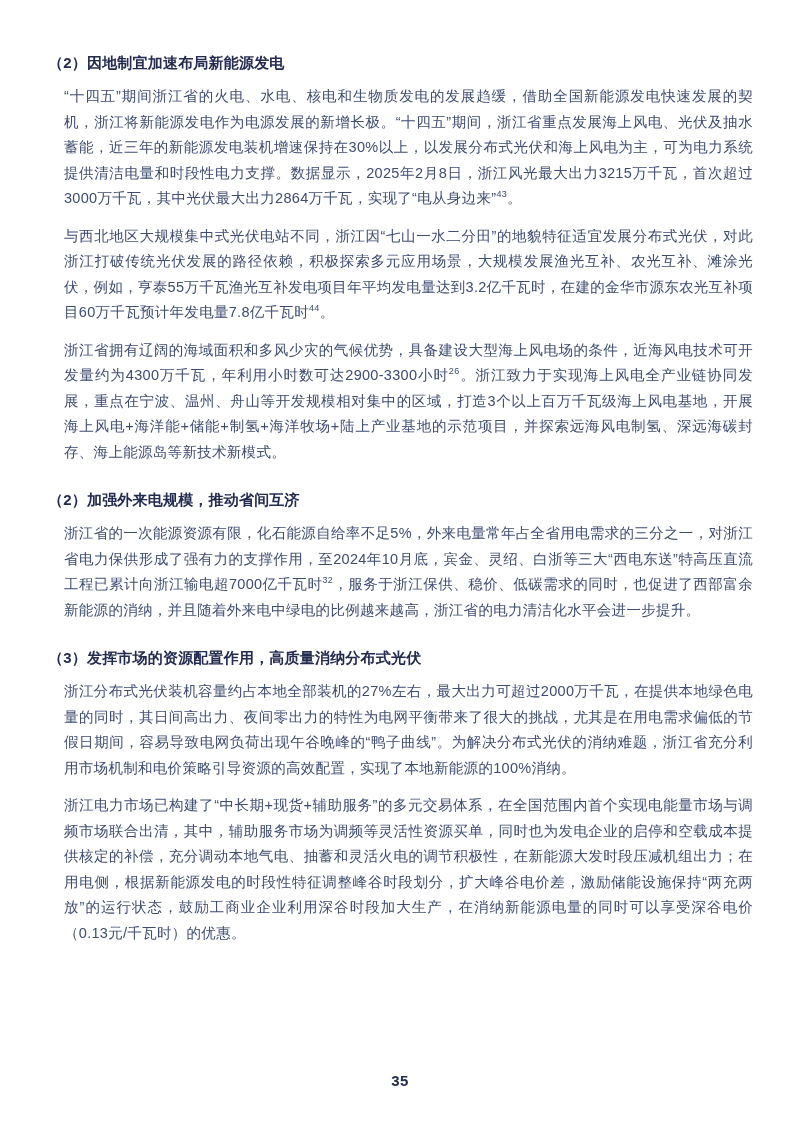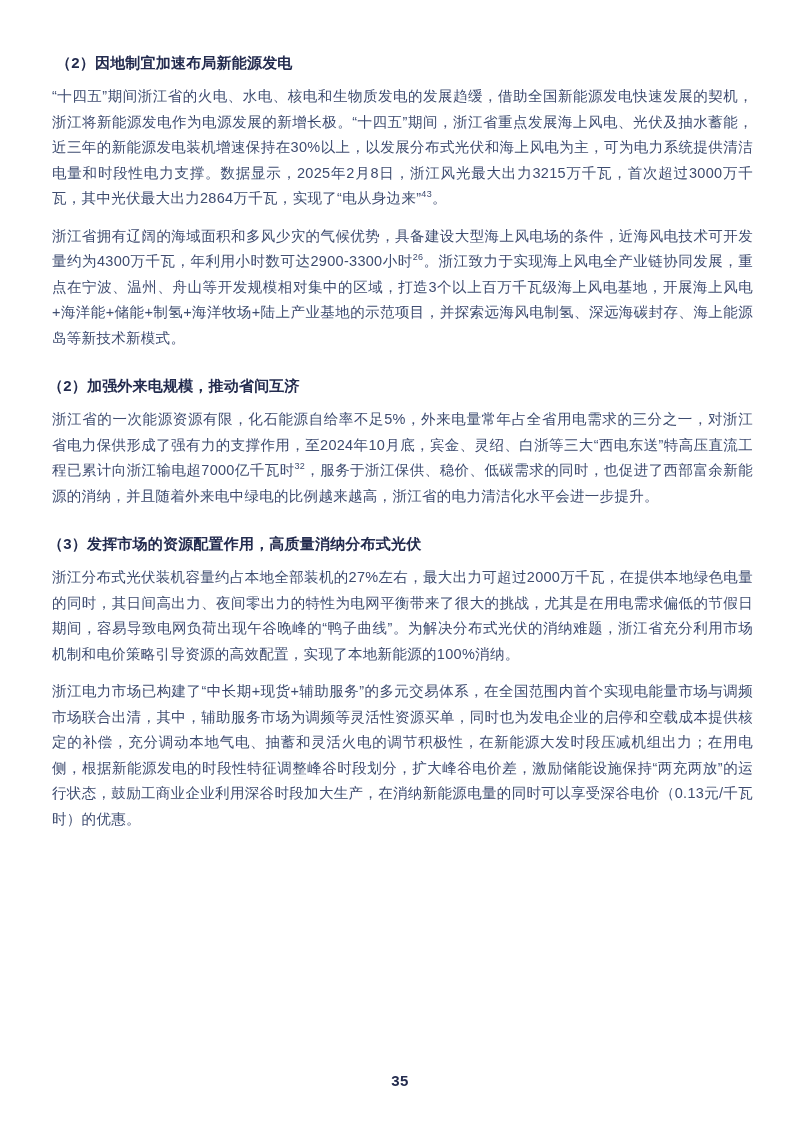--- a/index.html
+++ b/index.html
@@ -26,28 +26,27 @@
   .section-heading {
     font-size: 15px;
     font-weight: bold;
     color: var(--heading-color, #232b4e);
     margin: 24px 0 11px 0;
     letter-spacing: 0.2px;
     line-height: 21px;
   }
   .section-heading:first-child {
     margin-top: 0;
-    margin-left: 8px;
   }
   .body-paragraph {
     font-size: 14.5px;
     color: var(--body-color, #3e4c70);
     line-height: 25.5px;
     text-align: justify;
-    margin: 0 0 12px 4px;
+    margin: 0 0 12px 16px;
     letter-spacing: 0.3px;
   }
   .footnote-ref {
     font-size: 9px;
     line-height: 0;
     vertical-align: super;
     color: var(--body-color, #3e4c70);
   }
   .page-footer {
     position: absolute;
@@ -64,20 +63,21 @@
     text-align: right;
   }
 </style>
 </head>
 <body>
 
 <div class="page">
   <main class="content" id="sections-root">
       <h2 class="section-heading">（2）因地制宜加速布局新能源发电</h2>
       <p class="body-paragraph">“十四五”期间浙江省的火电、水电、核电和生物质发电的发展趋缓，借助全国新能源发电快速发展的契机，浙江将新能源发电作为电源发展的新增长极。“十四五”期间，浙江省重点发展海上风电、光伏及抽水蓄能，近三年的新能源发电装机增速保持在30%以上，以发展分布式光伏和海上风电为主，可为电力系统提供清洁电量和时段性电力支撑。数据显示，2025年2月8日，浙江风光最大出力3215万千瓦，首次超过3000万千瓦，其中光伏最大出力2864万千瓦，实现了“电从身边来”<sup class="footnote-ref">43</sup>。</p>
+      <p class="body-paragraph">与西北地区大规模集中式光伏电站不同，浙江因“七山一水二分田”的地貌特征适宜发展分布式光伏，对此浙江打破传统光伏发展的路径依赖，积极探索多元应用场景，大规模发展渔光互补、农光互补、滩涂光伏，例如，亨泰55万千瓦渔光互补发电项目年平均发电量达到3.2亿千瓦时，在建的金华市源东农光互补项目60万千瓦预计年发电量7.8亿千瓦时<sup class="footnote-ref">44</sup>。</p>
       <p class="body-paragraph">浙江省拥有辽阔的海域面积和多风少灾的气候优势，具备建设大型海上风电场的条件，近海风电技术可开发量约为4300万千瓦，年利用小时数可达2900-3300小时<sup class="footnote-ref">26</sup>。浙江致力于实现海上风电全产业链协同发展，重点在宁波、温州、舟山等开发规模相对集中的区域，打造3个以上百万千瓦级海上风电基地，开展海上风电+海洋能+储能+制氢+海洋牧场+陆上产业基地的示范项目，并探索远海风电制氢、深远海碳封存、海上能源岛等新技术新模式。</p>
       <h2 class="section-heading">（2）加强外来电规模，推动省间互济</h2>
       <p class="body-paragraph">浙江省的一次能源资源有限，化石能源自给率不足5%，外来电量常年占全省用电需求的三分之一，对浙江省电力保供形成了强有力的支撑作用，至2024年10月底，宾金、灵绍、白浙等三大“西电东送”特高压直流工程已累计向浙江输电超7000亿千瓦时<sup class="footnote-ref">32</sup>，服务于浙江保供、稳价、低碳需求的同时，也促进了西部富余新能源的消纳，并且随着外来电中绿电的比例越来越高，浙江省的电力清洁化水平会进一步提升。</p>
       <h2 class="section-heading">（3）发挥市场的资源配置作用，高质量消纳分布式光伏</h2>
       <p class="body-paragraph">浙江分布式光伏装机容量约占本地全部装机的27%左右，最大出力可超过2000万千瓦，在提供本地绿色电量的同时，其日间高出力、夜间零出力的特性为电网平衡带来了很大的挑战，尤其是在用电需求偏低的节假日期间，容易导致电网负荷出现午谷晚峰的“鸭子曲线”。为解决分布式光伏的消纳难题，浙江省充分利用市场机制和电价策略引导资源的高效配置，实现了本地新能源的100%消纳。</p>
       <p class="body-paragraph">浙江电力市场已构建了“中长期+现货+辅助服务”的多元交易体系，在全国范围内首个实现电能量市场与调频市场联合出清，其中，辅助服务市场为调频等灵活性资源买单，同时也为发电企业的启停和空载成本提供核定的补偿，充分调动本地气电、抽蓄和灵活火电的调节积极性，在新能源大发时段压减机组出力；在用电侧，根据新能源发电的时段性特征调整峰谷时段划分，扩大峰谷电价差，激励储能设施保持“两充两放”的运行状态，鼓励工商业企业利用深谷时段加大生产，在消纳新能源电量的同时可以享受深谷电价（0.13元/千瓦时）的优惠。</p>
     </main>
   <footer class="page-footer">
     <span class="page-number">35</span>
   </footer>

